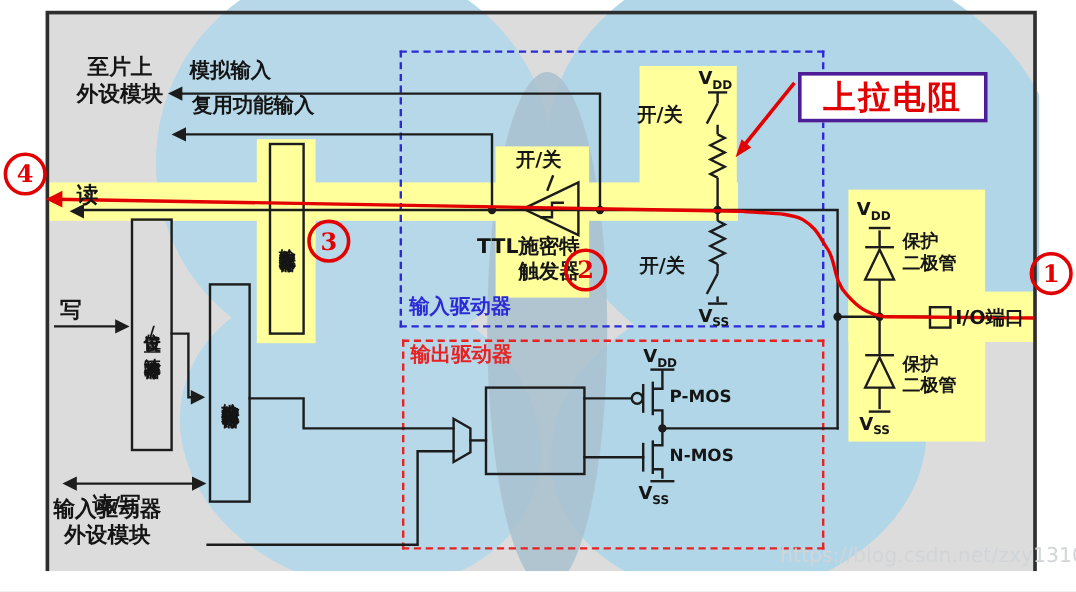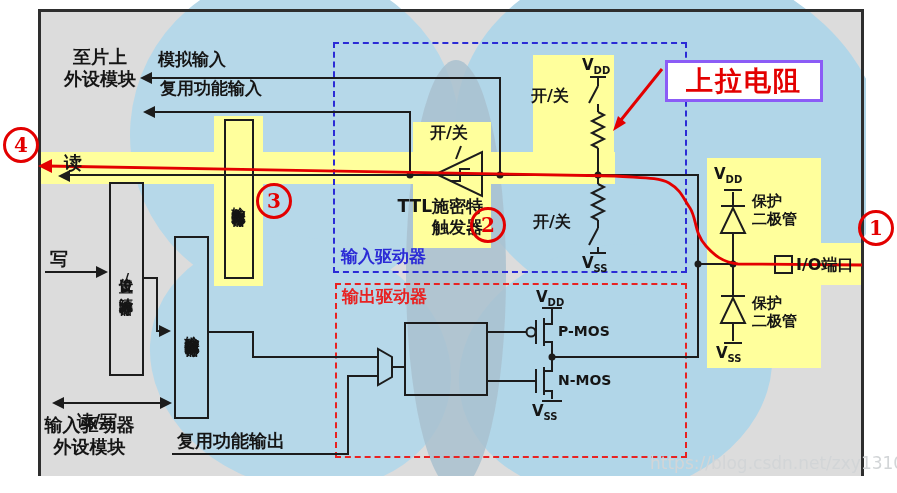--- a/index.html
+++ b/index.html
@@ -167,21 +167,20 @@
 
   <div class="lbl" style="left:56px;top:46px;width:88px;font-size:18px;text-align:center;">至片上
 外设模块</div>
   <div class="lbl" style="left:158px;top:49px;font-size:17px;">模拟输入</div>
   <div class="lbl" style="left:160px;top:78px;font-size:17px;">复用功能输入</div>
   <div class="lbl" style="left:64px;top:152px;font-size:18px;">读</div>
   <div class="lbl" style="left:50px;top:248px;font-size:18px;">写</div>
   <div class="lbl" style="left:77px;top:383px;font-size:17px;margin-top:28px;">读/写</div>
   <div class="lbl" style="left:42px;top:414px;width:95px;font-size:18px;text-align:center;">输入驱动器
 外设模块</div>
-  <div class="lbl" style="left:177px;top:430px;font-size:18px;">复用功能输出</div>
 
   <div class="vtext" style="left:110px;top:185px;width:33px;height:188px;font-size:14px;">位设置/清除寄存器</div>
   <div class="vtext" style="left:175px;top:239px;width:33px;height:177px;font-size:15px;">输出数据寄存器</div>
   <div class="vtext" style="left:225px;top:122px;width:28px;height:154px;font-size:14px;">输入数据寄存器</div>
 
   <div class="lbl" style="left:383px;top:196px;width:100px;font-size:17px;text-align:right;">TTL施密特
 触发器</div>
   <div class="lbl" style="left:430px;top:123px;font-size:16px;">开/关</div>
   <div class="lbl" style="left:531px;top:86px;font-size:16px;">开/关</div>
   <div class="lbl" style="left:533px;top:212px;font-size:16px;">开/关</div>
@@ -212,21 +211,21 @@
     <span>V</span><sub>SS</sub>
   </div>
 
   <div class="lbl" style="left:752px;top:192px;font-size:15px;">保护
 二极管</div>
   <div class="lbl" style="left:752px;top:294px;font-size:15px;">保护
 二极管</div>
   <div class="lbl" style="left:796px;top:255px;font-size:16px;">I/O端口</div>
 
   <div style="position:absolute;left:665px;top:60px;width:158px;height:42px;background:#ffffff;
-              border:3px solid #8b5cf6;box-sizing:border-box;display:flex;align-items:center;justify-content:center;">
+              border:3px solid #4c1d95;box-sizing:border-box;display:flex;align-items:center;justify-content:center;">
     <span style="color:#e30000;font-weight:bold;font-size:27px;letter-spacing:2px;">上拉电阻</span>
   </div>
 
   <div class="circnum" style="left:858px;top:210px;">
     <span>1</span>
   </div>
   <div class="circnum" style="left:470px;top:207px;">
     <span>2</span>
   </div>
   <div class="circnum" style="left:256px;top:183px;">

